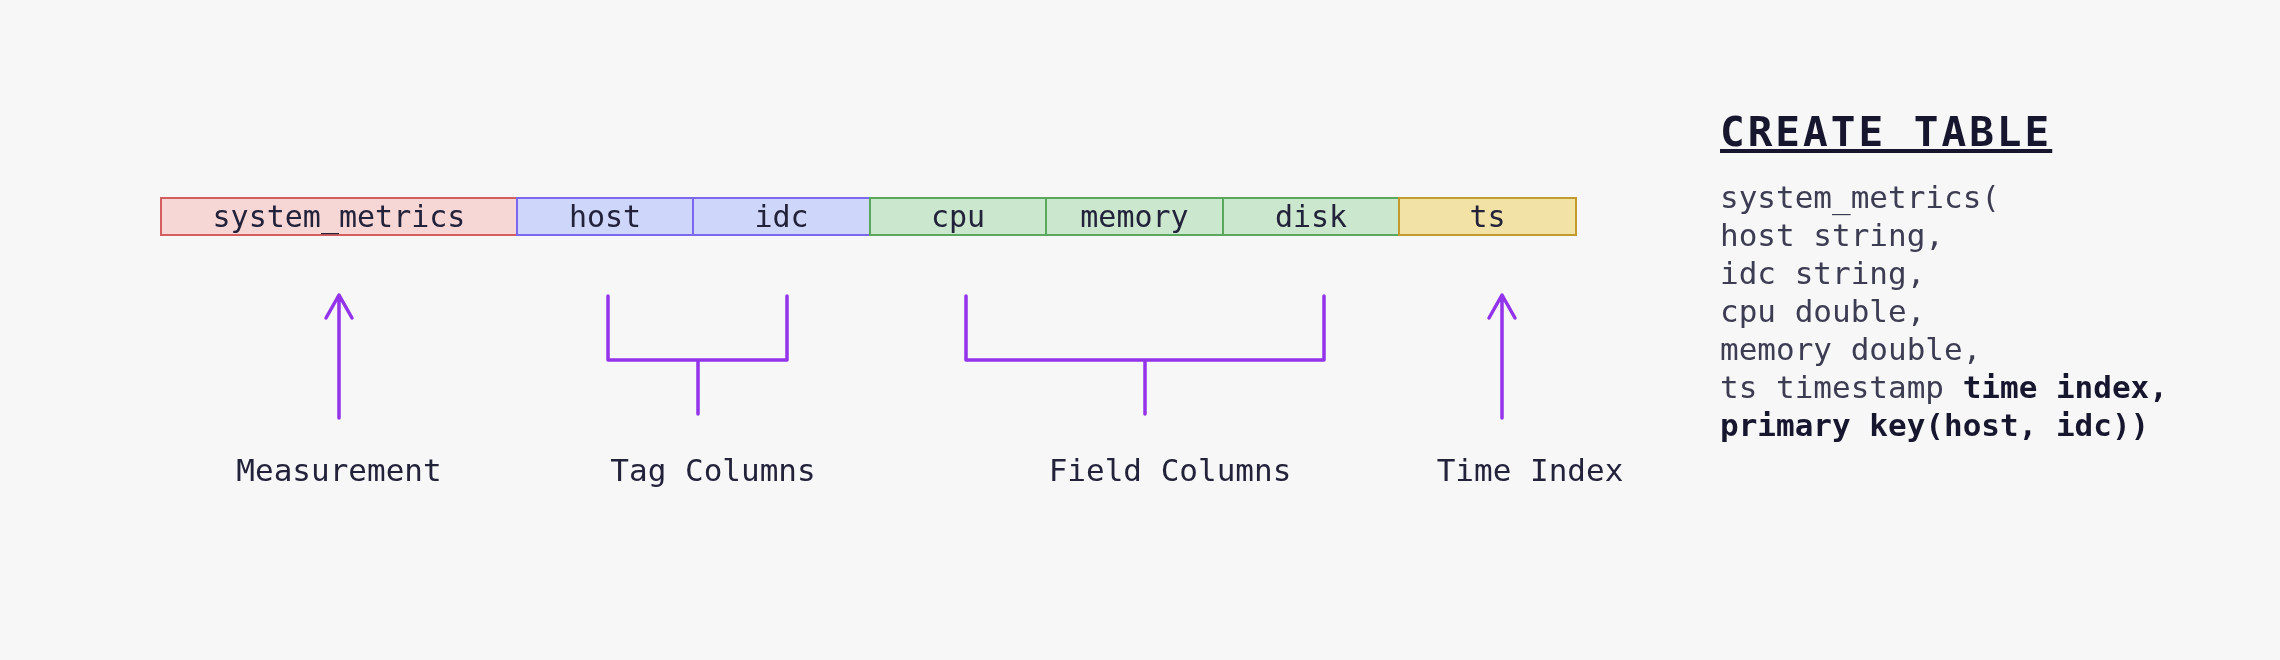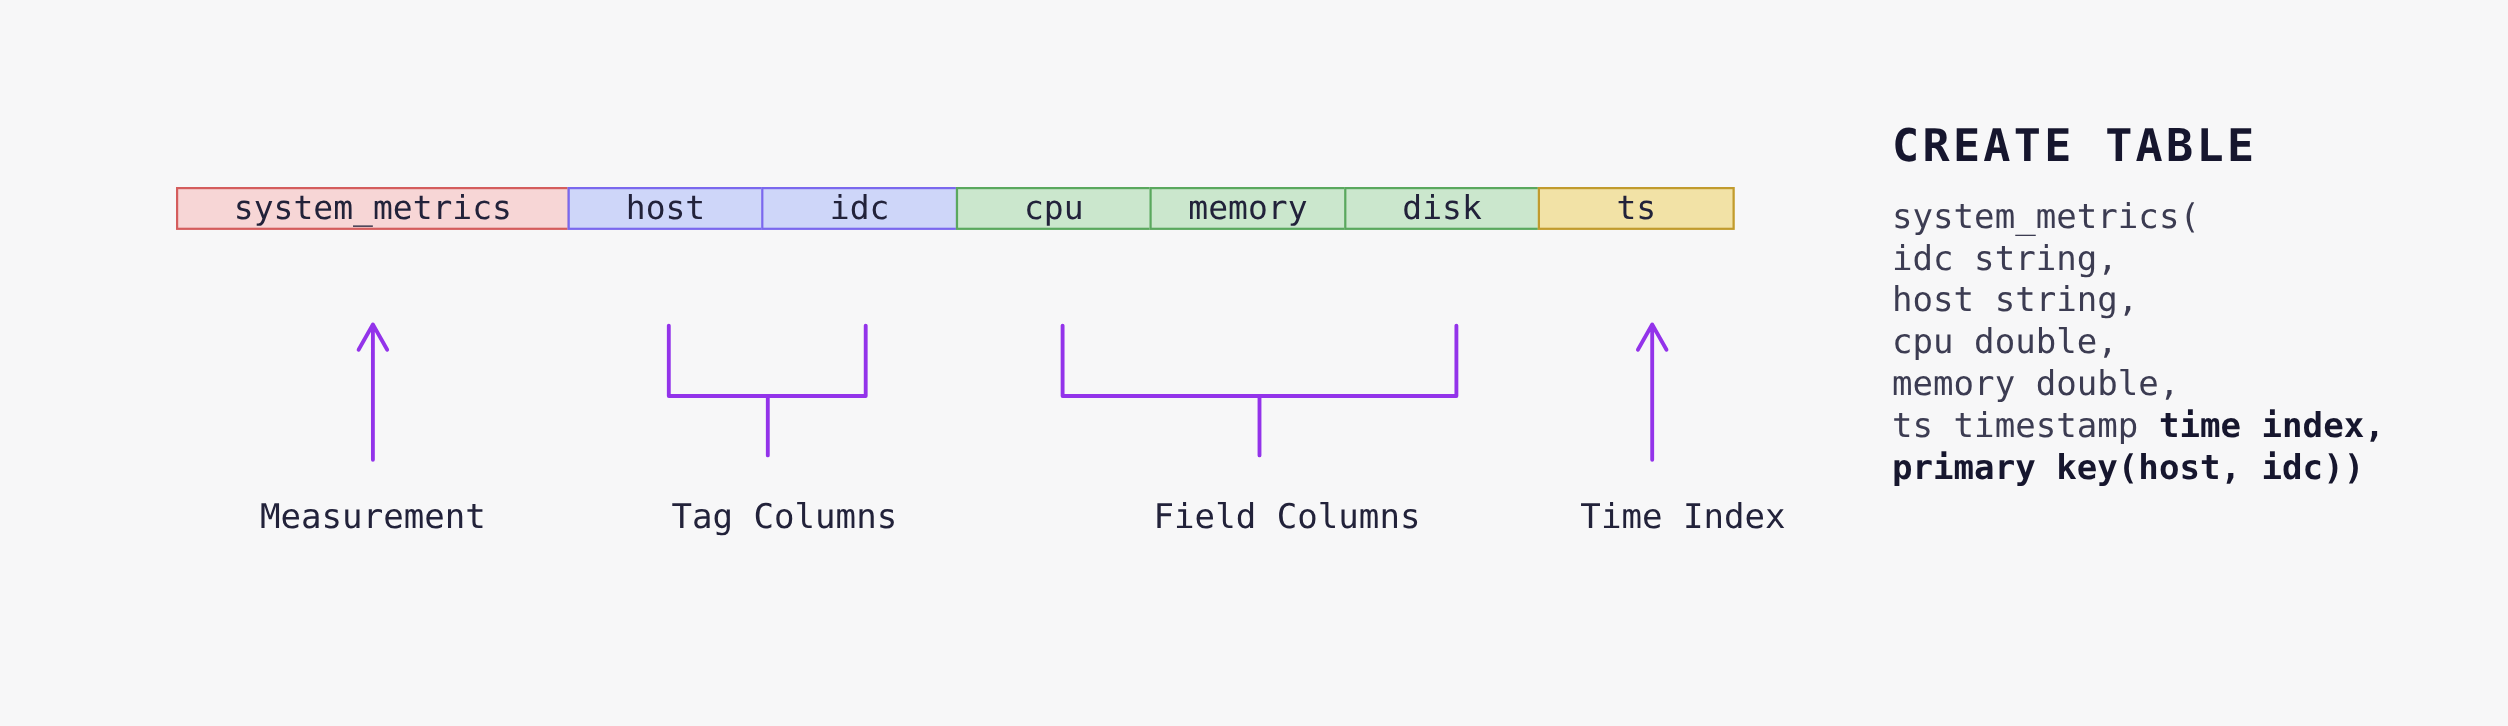--- a/index.html
+++ b/index.html
@@ -18,21 +18,21 @@
     width: 2280px;
     height: 660px;
   }
   
   .schema-row {
     position: absolute;
     left: 160px;
     top: 170px;
     height: 93px;
     display: flex;
-    align-items: flex-start;
+    align-items: center;
   }
   .cell {
     box-sizing: border-box;
     width: 179px;
     display: flex;
     align-items: center;
     justify-content: center;
     font-size: 30px;
     color: var(--text, #22223a);
     border: 2.5px solid #888;
@@ -92,20 +92,21 @@
     top: 108px;
     color: var(--code-text, #3c3c52);
   }
   .code-title {
     font-size: 41px;
     font-weight: bold;
     letter-spacing: 3px;
     color: var(--code-title, #16162e);
     margin-bottom: 22px;
     white-space: nowrap;
+    text-decoration: underline;
   }
   .code-line {
     font-size: 31px;
     line-height: 38px;
     white-space: nowrap;
   }
   .code-line .b {
     font-weight: bold;
     color: var(--code-title, #16162e);
   }
@@ -140,22 +141,22 @@
       <span class="ann-label ann-measurement">Measurement</span>
       <span class="ann-label ann-tag">Tag Columns</span>
       <span class="ann-label ann-field">Field Columns</span>
       <span class="ann-label ann-time">Time Index</span>
     </div>
 
   <div class="code-block">
     <div class="code-title">CREATE TABLE</div>
     <div>
         <div class="code-line"><span>system_metrics(</span></div>
+        <div class="code-line"><span>host string,</span></div>
         <div class="code-line"><span>idc string,</span></div>
-        <div class="code-line"><span>host string,</span></div>
         <div class="code-line"><span>cpu double,</span></div>
         <div class="code-line"><span>memory double,</span></div>
         <div class="code-line"><span>ts timestamp </span><span class="b">time index,</span></div>
         <div class="code-line"><span class="b">primary key(host, idc))</span></div>
       </div>
   </div>
 
 </div>
 
 </body></html>

